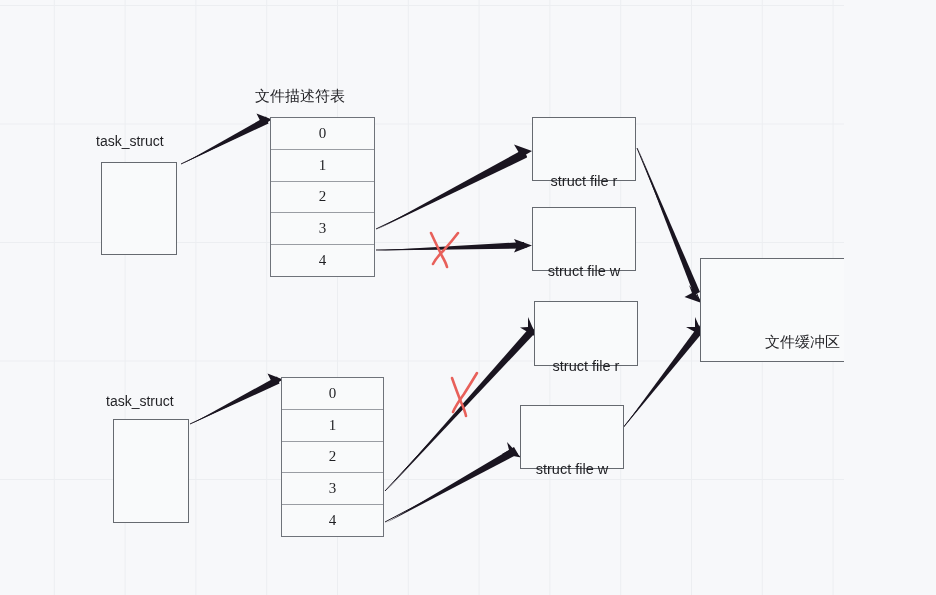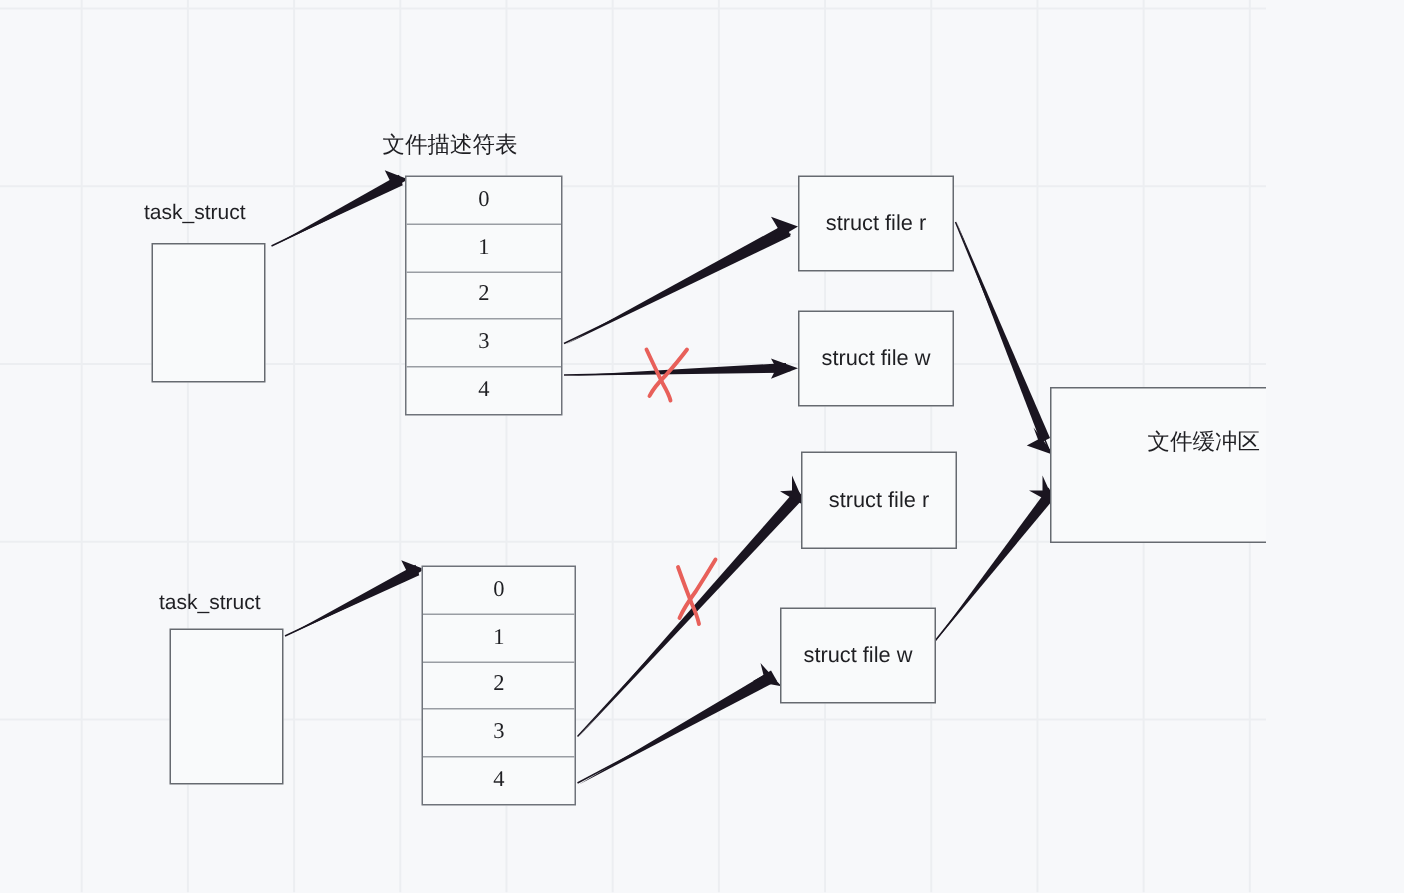--- a/index.html
+++ b/index.html
@@ -34,20 +34,21 @@
     border: 1px solid #666a70;
     background: #f9fafb;
   }
   .box-label {
     position: absolute;
     display: flex;
     align-items: center;
     justify-content: center;
     color: #1f1f23;
     white-space: nowrap;
+    margin-top: 32px;
   }
   .fd-table {
     position: absolute;
     box-sizing: border-box;
     border: 1px solid #6f737a;
     background: #f9fafb;
     display: flex;
     flex-direction: column;
   }
   .fd-row {
@@ -164,15 +165,15 @@
   <div class="box" style="left:532px; top:207px; width:104px; height:64px;"></div>
   <div class="box-label sf-label" style="left:532px; top:207px; width:104px; height:64px;">struct file w</div>
 
   <div class="box" style="left:534px; top:301px; width:104px; height:65px;"></div>
   <div class="box-label sf-label" style="left:534px; top:301px; width:104px; height:65px;">struct file r</div>
 
   <div class="box" style="left:520px; top:405px; width:104px; height:64px;"></div>
   <div class="box-label sf-label" style="left:520px; top:405px; width:104px; height:64px;">struct file w</div>
 
   <div class="box" style="left:700px; top:258px; width:205px; height:104px;"></div>
-  <div class="box-label cjk" style="left:700px; top:242px; width:205px; height:104px; font-size:15px;">文件缓冲区</div>
+  <div class="box-label cjk" style="left:700px; top:258px; width:205px; height:104px; font-size:15px;">文件缓冲区</div>
 
 </div>
 
 </body></html>

